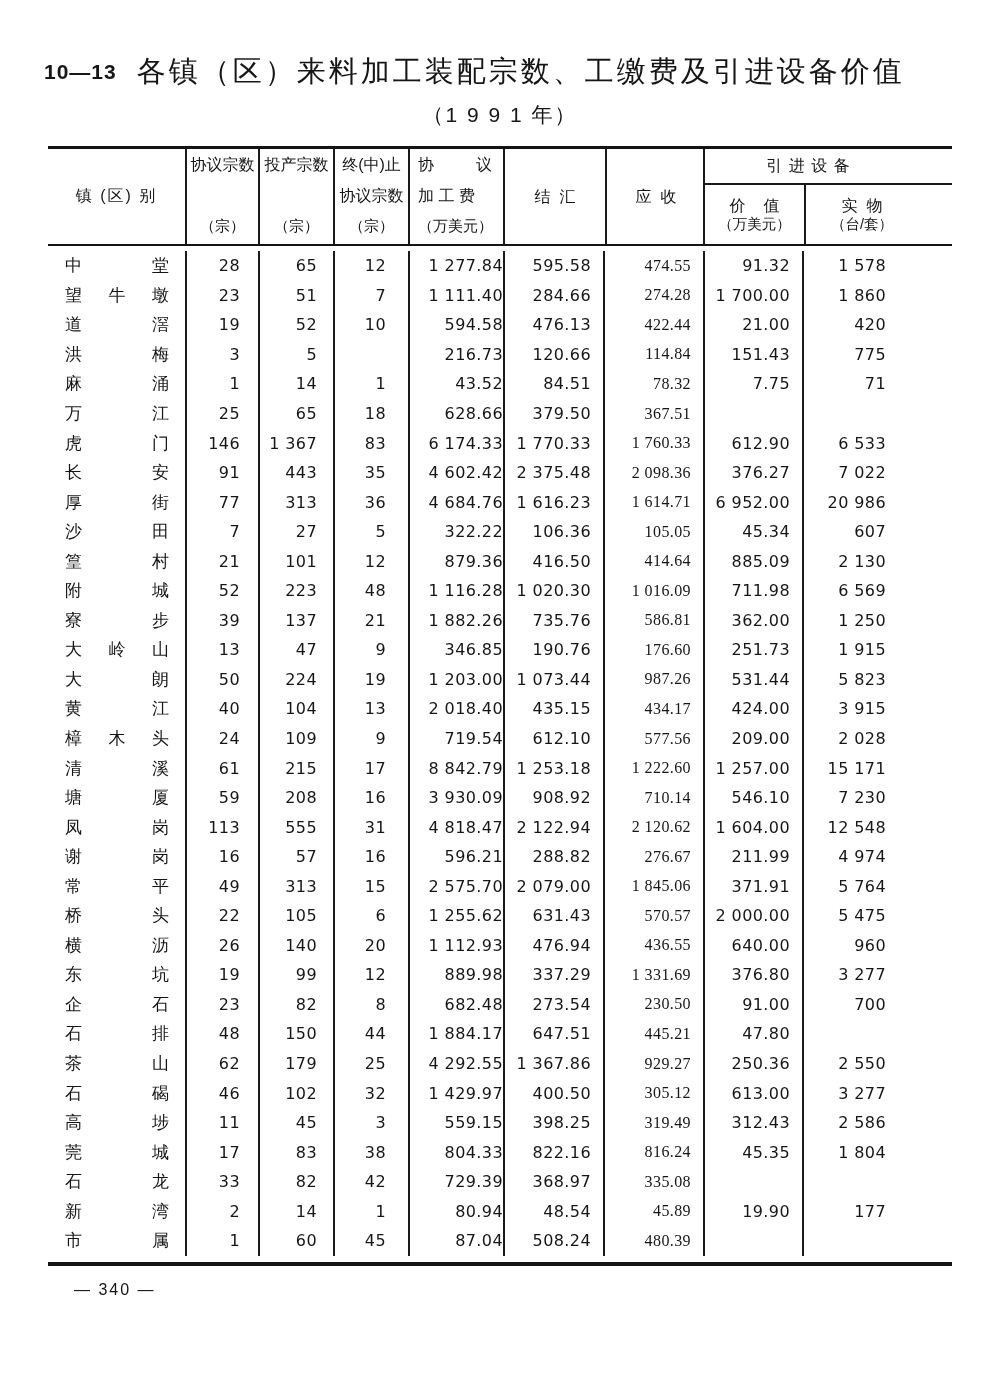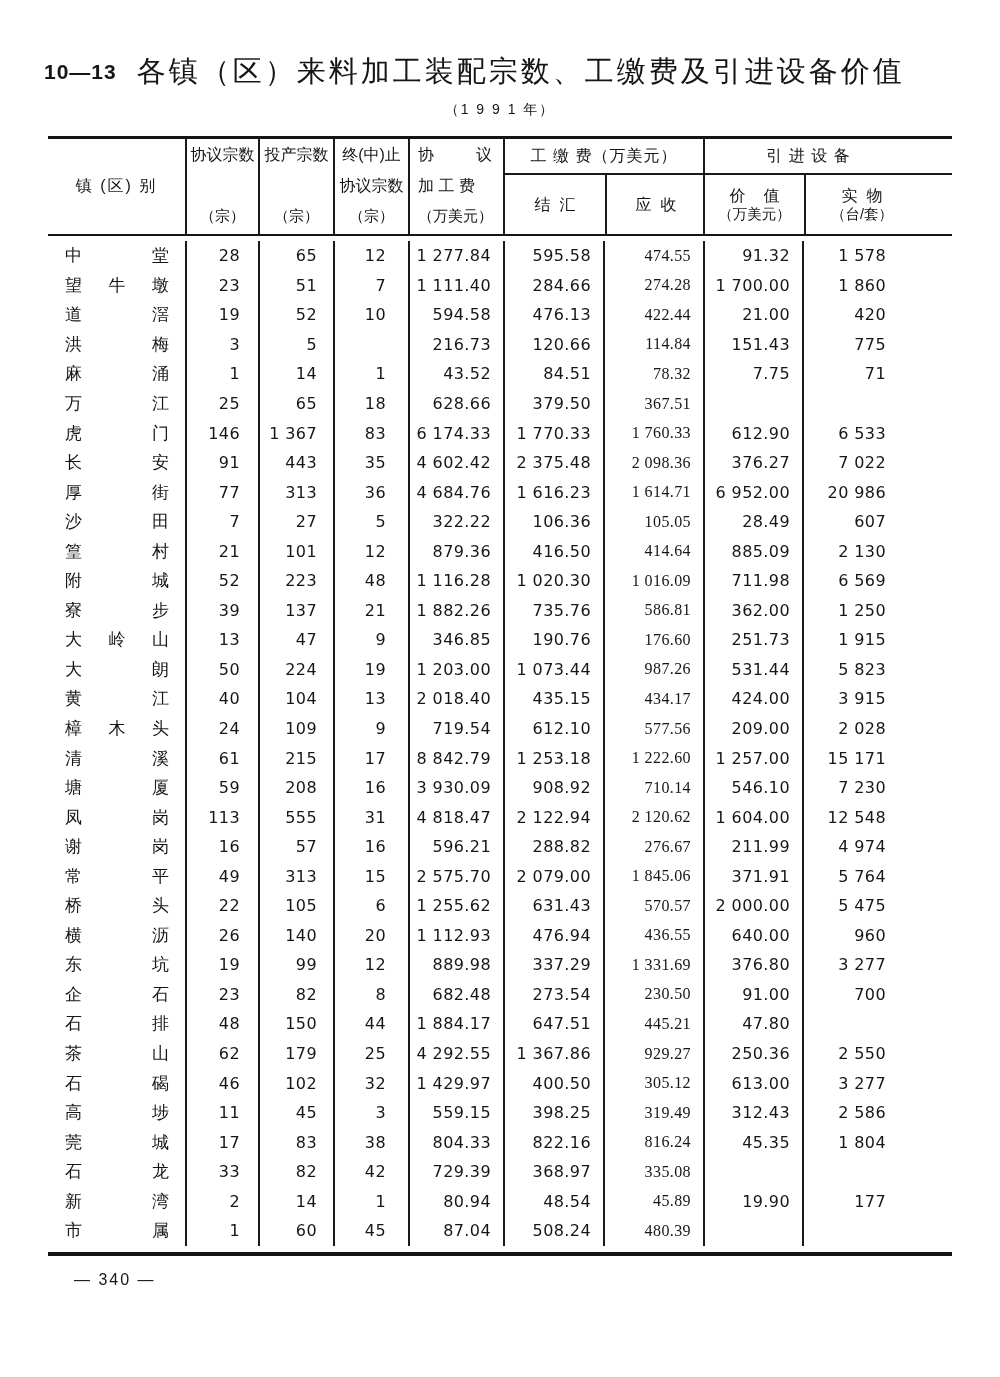--- a/index.html
+++ b/index.html
@@ -15,21 +15,21 @@
     padding:52px 0 0 44px;
   }
   .table-no{
     font-size:21px;font-weight:bold;letter-spacing:1px;
     margin-right:20px;transform:translateY(-2px);
   }
   .main-title{
     font-size:29px;font-weight:normal;letter-spacing:3px;
   }
   .subtitle{
-    text-align:center;margin-top:9px;font-size:14px;letter-spacing:2px;
+    text-align:center;margin-top:9px;font-size:21px;letter-spacing:2px;
   }
   
   .stat-table{
     width:904px;margin:17px 0 0 48px;
     border-top:3px solid #141414;
     border-bottom:4px solid #141414;
   }
   .thead{
     display:grid;
     grid-template-columns:137px 73px 75px 75px 95px 200px 249px;
@@ -74,21 +74,21 @@
   }
   .row .cell{display:flex;align-items:center;height:100%;}
   .row .cell + .cell{border-left:2px solid #1a1a1a;}
   .row .num{
     justify-content:flex-end;font-size:16px;letter-spacing:0.4px;
     font-family:"DejaVu Sans","Liberation Sans",sans-serif;
   }
   .row .num:nth-child(2){padding-right:18px;}
   .row .num:nth-child(3){padding-right:16px;}
   .row .num:nth-child(4){padding-right:22px;}
-  .row .num:nth-child(5){padding-right:12px;}
+  .row .num:nth-child(5){}
   .row .num:nth-child(6){padding-right:12px;}
   .row .num:nth-child(7){padding-right:12px;font-family:Liberation Serif, serif;}
   .row .num:nth-child(8){padding-right:12px;}
   .row .num:nth-child(9){padding-right:66px;}
   .name-wrap{
     width:104px;margin-left:17px;display:flex;justify-content:space-between;
     font-size:17px;
   }
   
   .page-number{
@@ -130,21 +130,20 @@
       <div class="hc h-col h-fee">
         <span class="spread">
           <span>协</span>
           <span>议</span>
         </span>
         <span class="spread pre">加 工 费</span>
         <span class="unit">（万美元）</span>
       </div>
 
       <div class="hc h-group">
-        <div class="group-top pre">工 缴 费（万美元）</div>
         <div class="group-bottom gb-labor">
           <div class="sub-cell pre">结  汇</div>
           <div class="sub-cell pre">应  收</div>
         </div>
       </div>
 
       <div class="hc h-group">
         <div class="group-top eq pre">引 进 设 备</div>
         <div class="group-bottom gb-equip">
           <div class="sub-cell">
@@ -311,21 +310,21 @@
               <span>沙</span>
               <span>田</span>
             </div>
           </div>
           <div class="cell num">7</div>
           <div class="cell num">27</div>
           <div class="cell num">5</div>
           <div class="cell num">322.22</div>
           <div class="cell num">106.36</div>
           <div class="cell num">105.05</div>
-          <div class="cell num">28.49</div>
+          <div class="cell num">45.34</div>
           <div class="cell num">607</div>
         </div>
         <div class="row">
           <div class="cell">
             <div class="name-wrap">
               <span>篁</span>
               <span>村</span>
             </div>
           </div>
           <div class="cell num">21</div>

